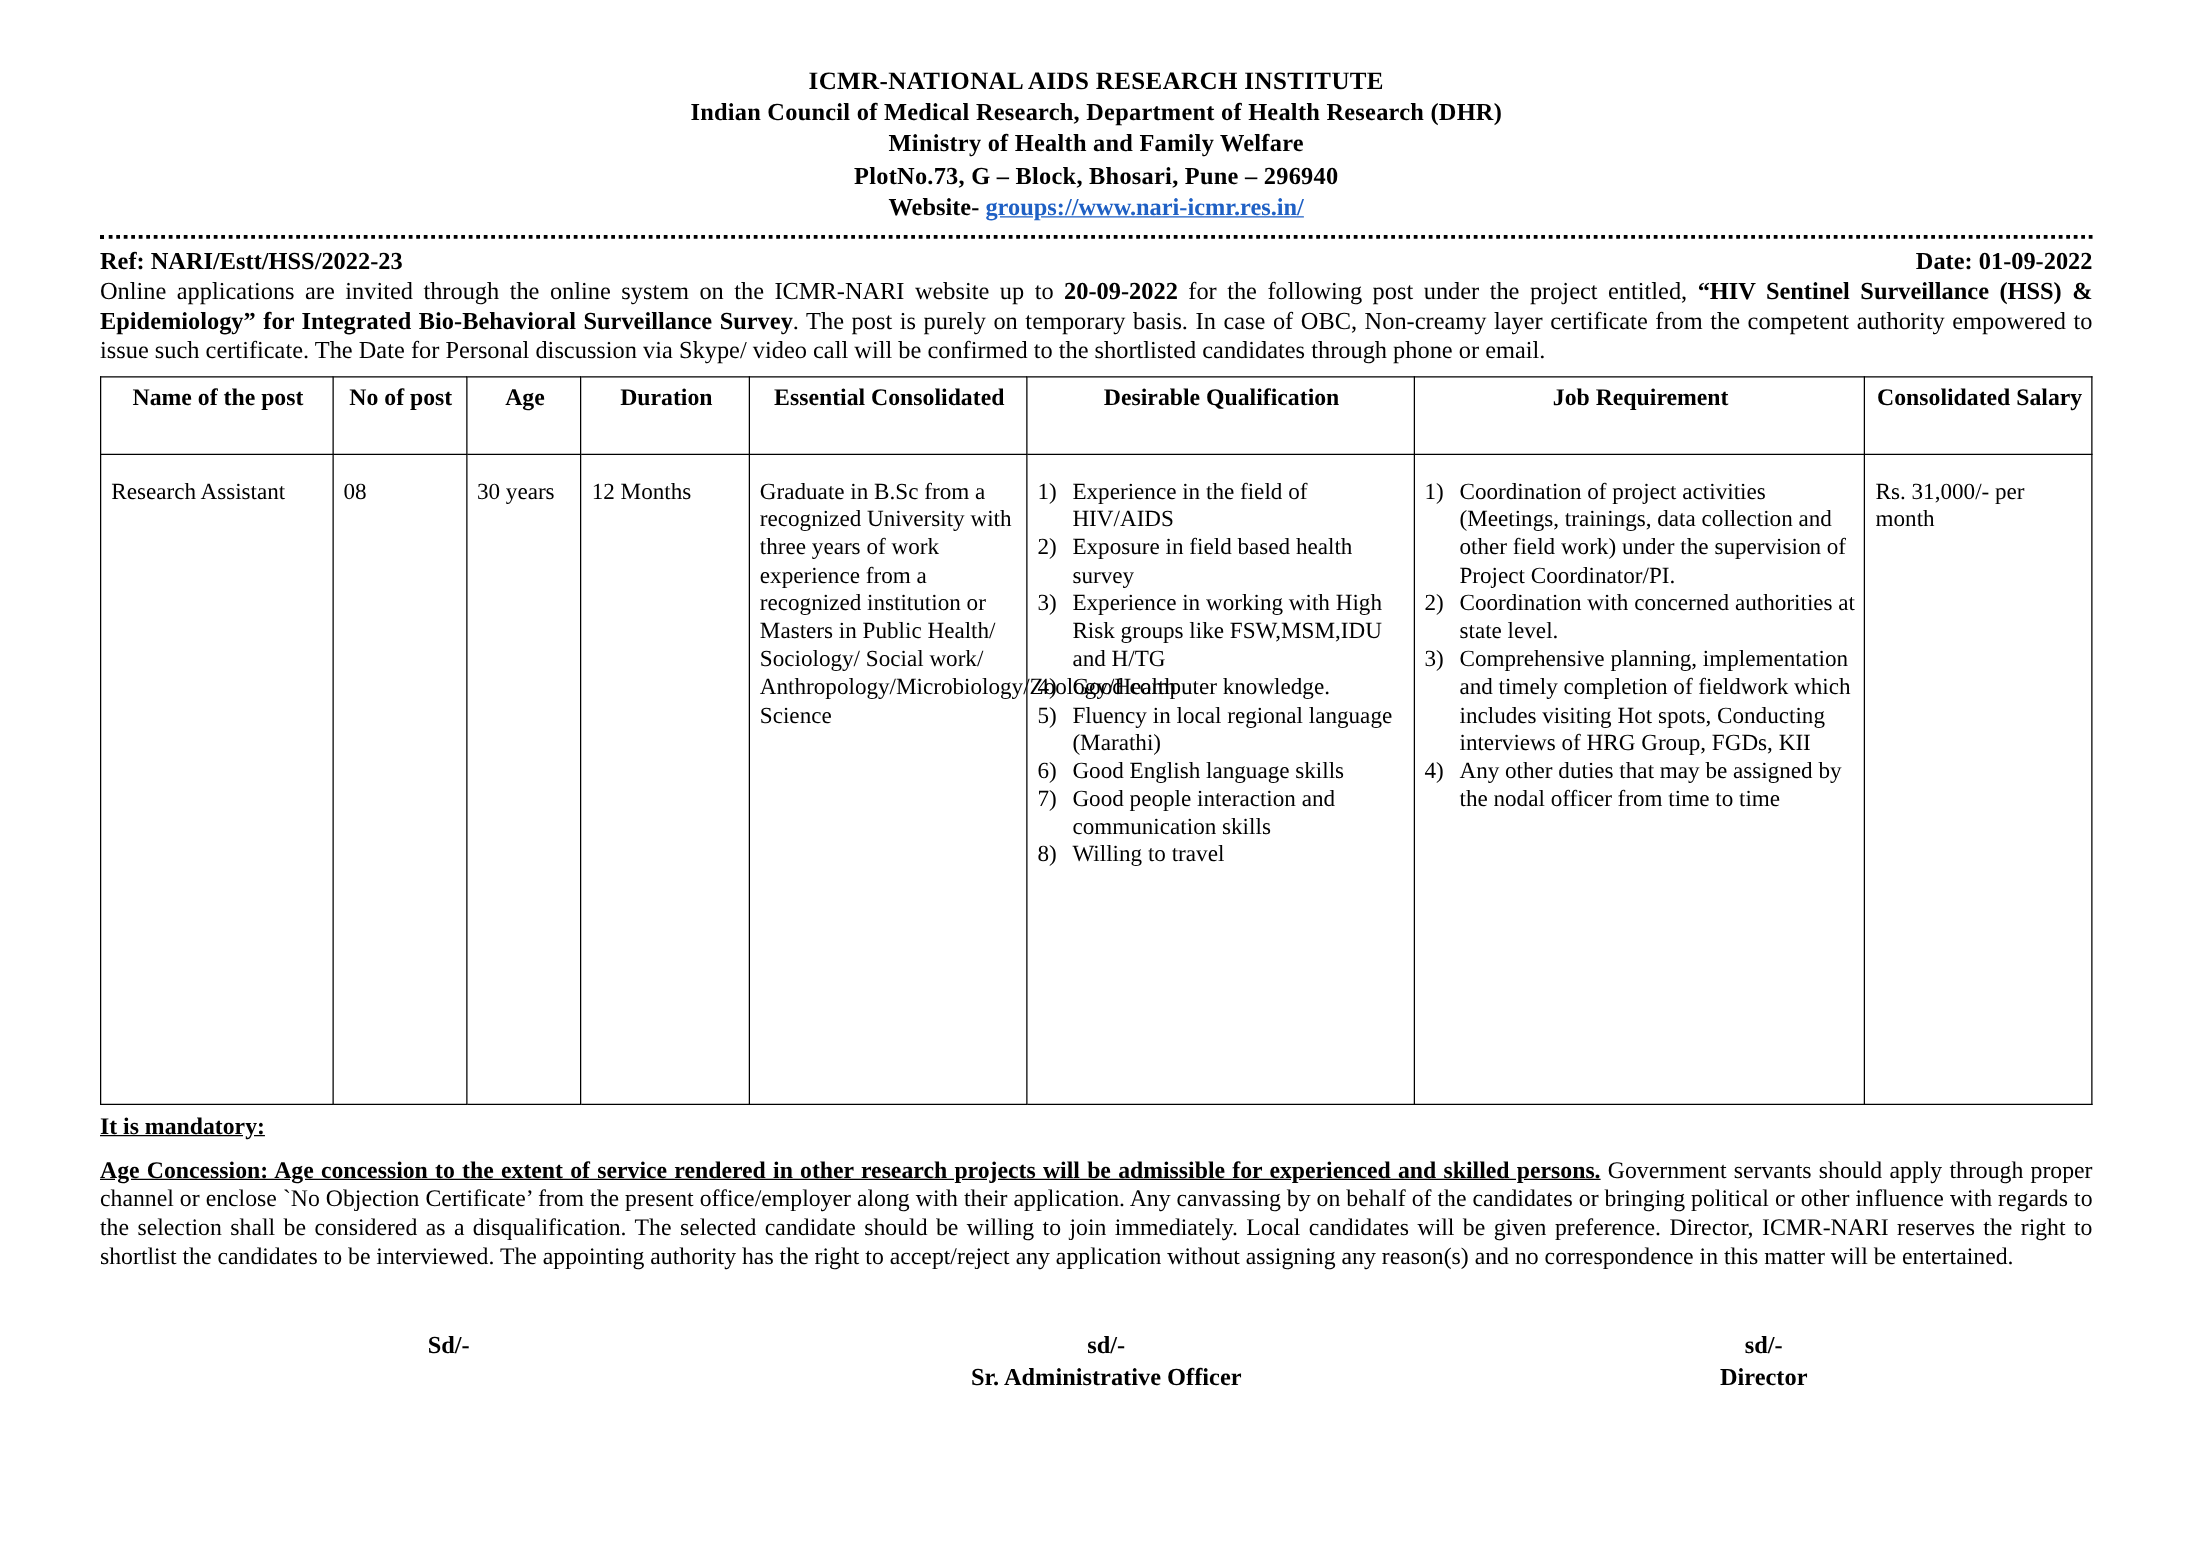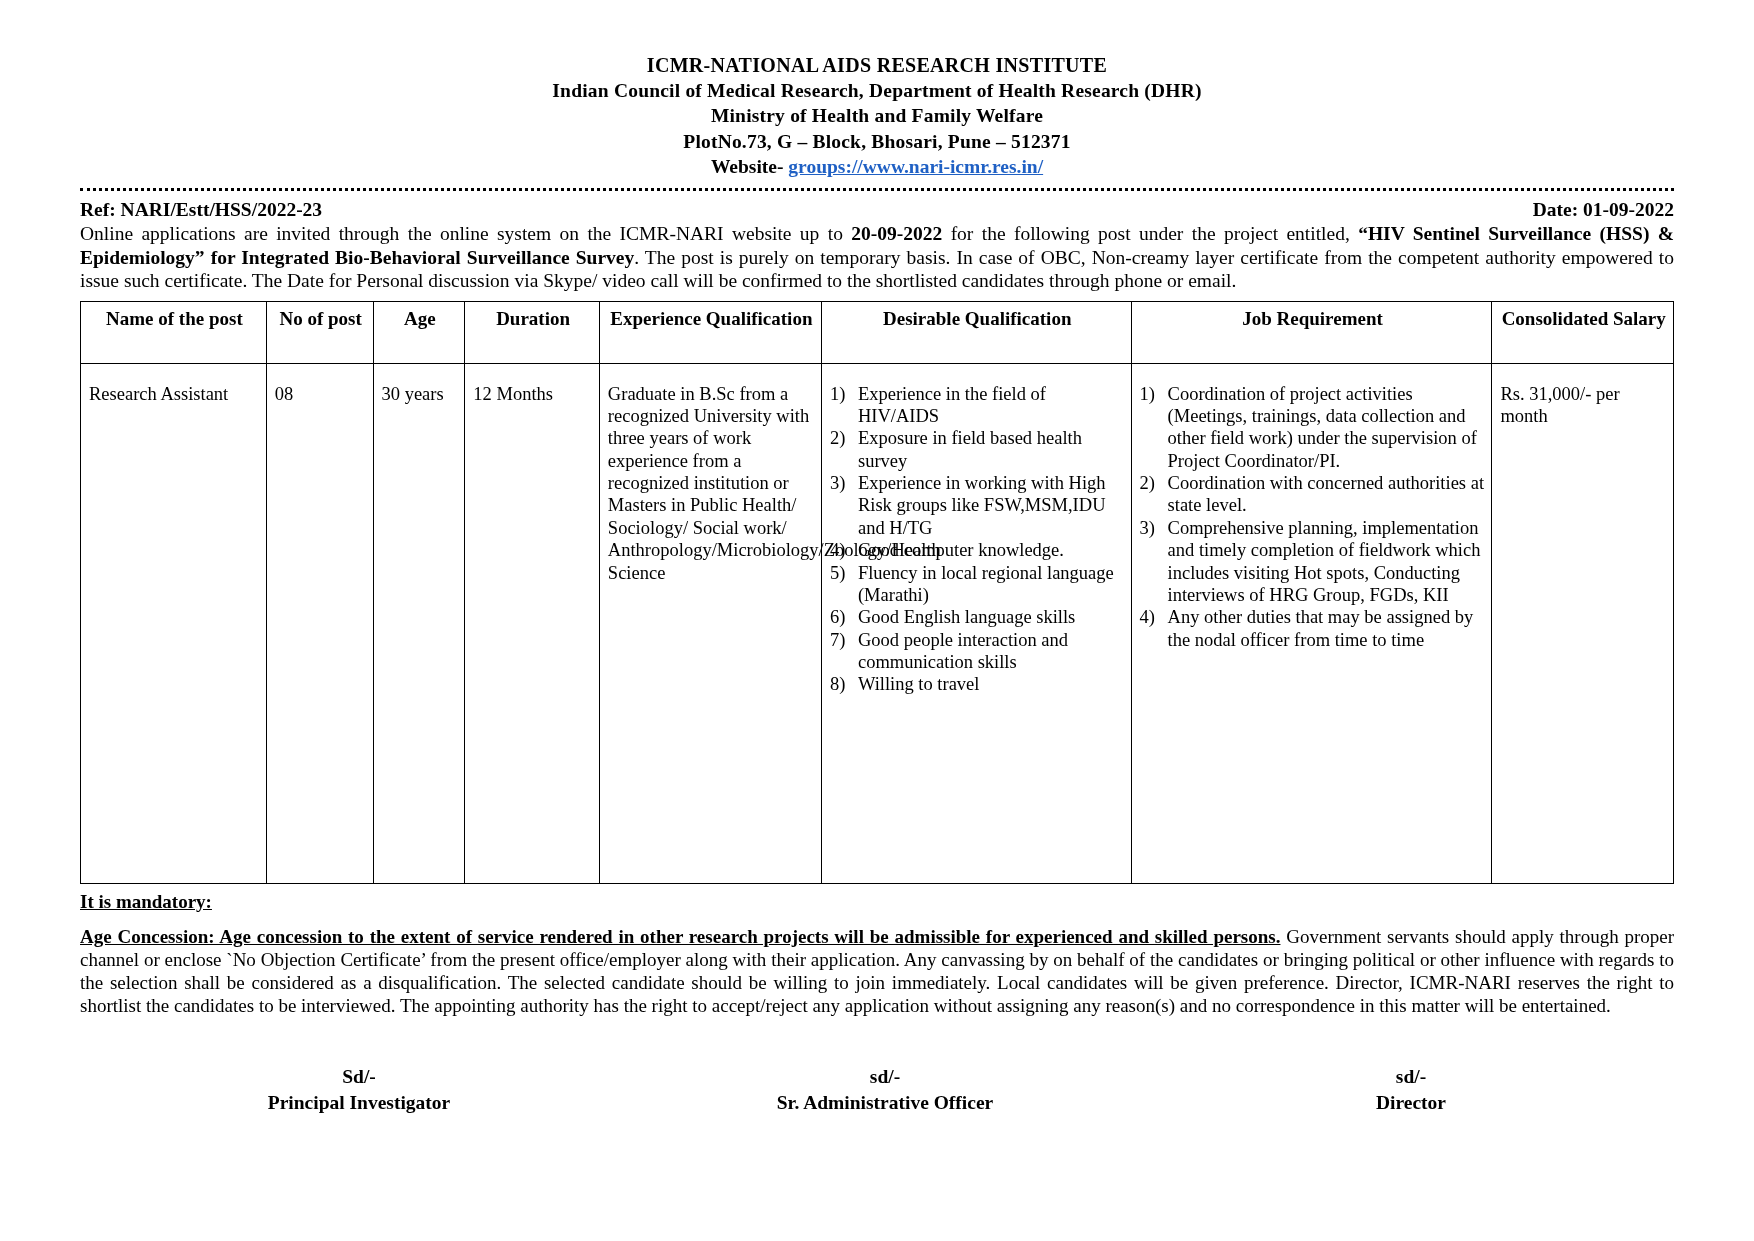--- a/index.html
+++ b/index.html
@@ -157,21 +157,21 @@
 </style>
 </head>
 <body>
 
 <div class="page">
 
   <div class="letterhead">
     <div class="lh-line title">ICMR-NATIONAL AIDS RESEARCH INSTITUTE</div>
     <div class="lh-line">Indian Council of Medical Research, Department of Health Research (DHR)</div>
     <div class="lh-line">Ministry of Health and Family Welfare</div>
-    <div class="lh-line">PlotNo.73, G – Block, Bhosari, Pune – 512371</div>
+    <div class="lh-line">PlotNo.73, G – Block, Bhosari, Pune – 296940</div>
     <div class="website-line">
       <span>Website-</span>
       <a class="website-link" href="#">groups://www.nari-icmr.res.in/</a>
     </div>
   </div>
 
   <div class="rule"></div>
 
   <div class="ref-row">
     <span>Ref: NARI/Estt/HSS/2022-23</span>
@@ -192,21 +192,21 @@
         <col class="col-des">
         <col class="col-job">
         <col class="col-sal">
     </colgroup>
     <thead>
       <tr>
         <th>Name of the post</th>
         <th>No of post</th>
         <th>Age</th>
         <th>Duration</th>
-        <th>Experience Qualification</th>
+        <th>Essential Consolidated</th>
         <th>Desirable Qualification</th>
         <th>Job Requirement</th>
         <th>Consolidated Salary</th>
       </tr>
     </thead>
     <tbody>
       <tr>
         <td class="body-row">Research Assistant</td>
         <td class="body-row">08</td>
         <td class="body-row">30 years</td>
@@ -238,21 +238,20 @@
   </table>
 
   <div class="mandatory">
     <span class="head">It is mandatory:</span>
     <div class="para"><span class="bold-underline">Age Concession: Age concession to the extent of service rendered in other research projects will be admissible for experienced and skilled persons.</span><span> Government servants should apply through proper channel or enclose `No Objection Certificate’ from the present office/employer along with their application. Any canvassing by on behalf of the candidates or bringing political or other influence with regards to the selection shall be considered as a disqualification. The selected candidate should be willing to join immediately. Local candidates will be given preference. Director, ICMR-NARI reserves the right to shortlist the candidates to be interviewed. The appointing authority has the right to accept/reject any application without assigning any reason(s) and no correspondence in this matter will be entertained.</span></div>
   </div>
 
   <div class="signatures">
     <div class="sig">
       <span class="sd">Sd/-</span>
-      <span class="role">Principal Investigator</span>
     </div>
     <div class="sig">
       <span class="sd">sd/-</span>
       <span class="role">Sr. Administrative Officer</span>
     </div>
     <div class="sig">
       <span class="sd">sd/-</span>
       <span class="role">Director</span>
     </div>
   </div>

